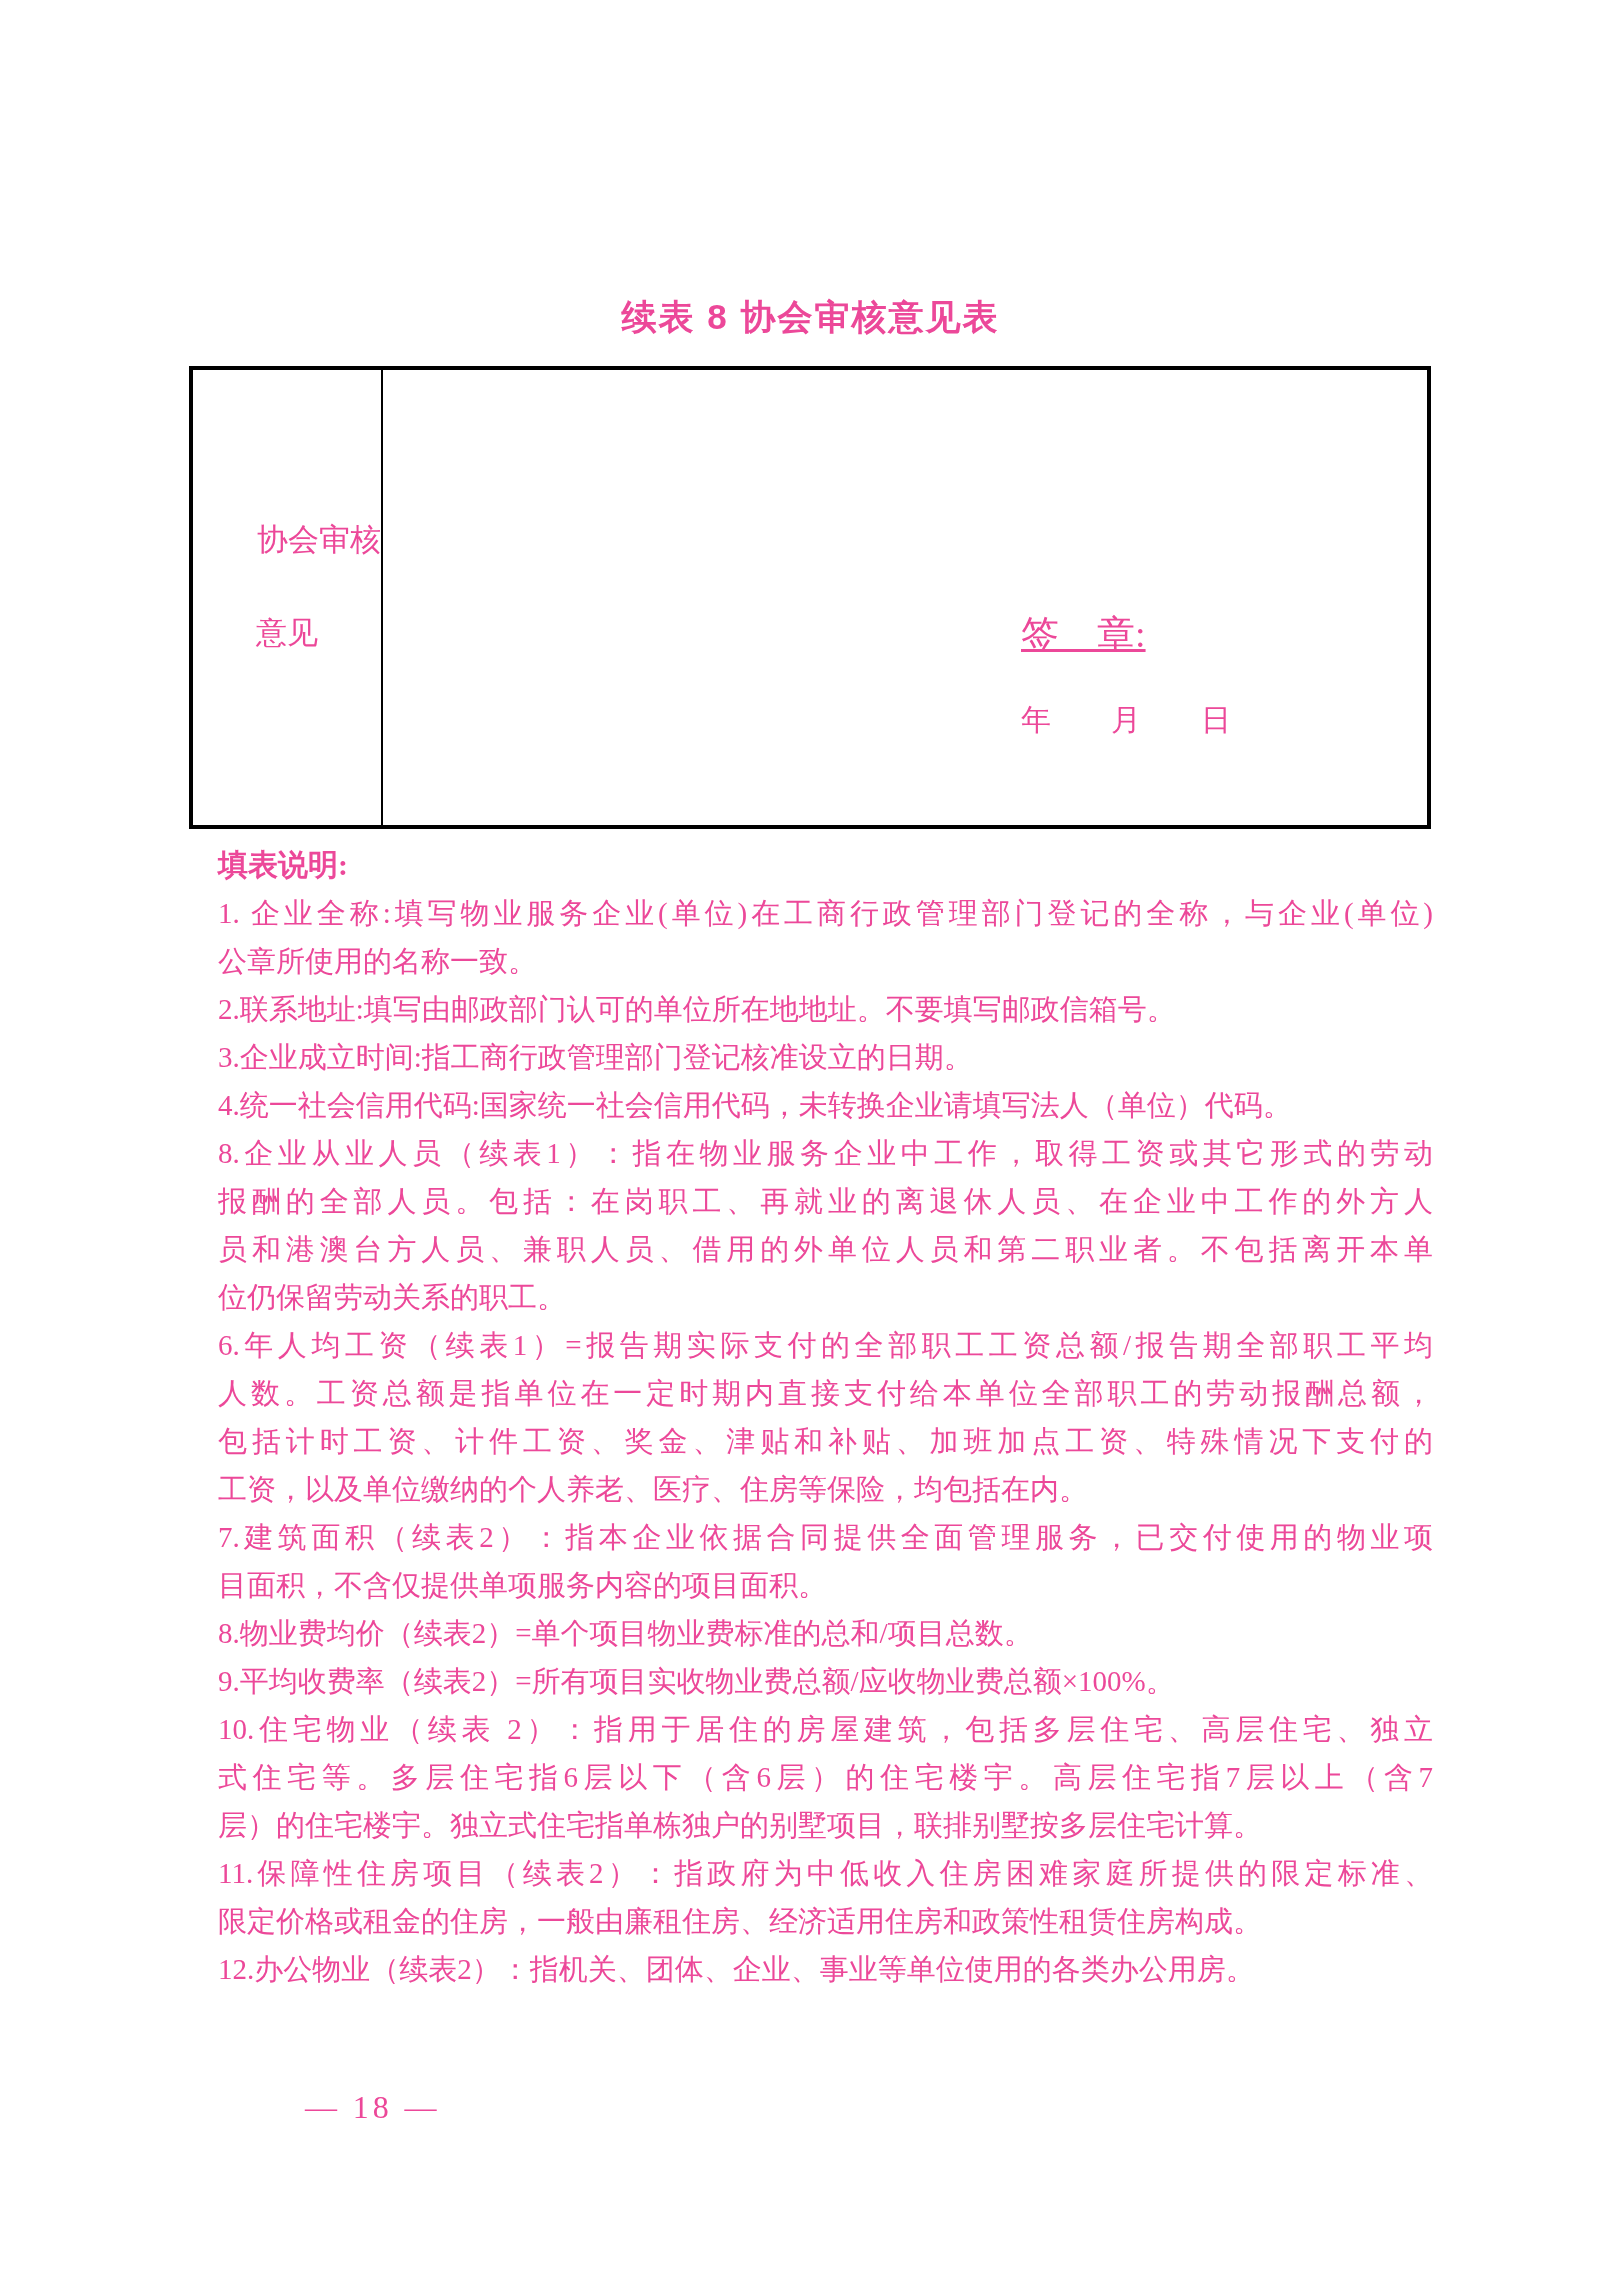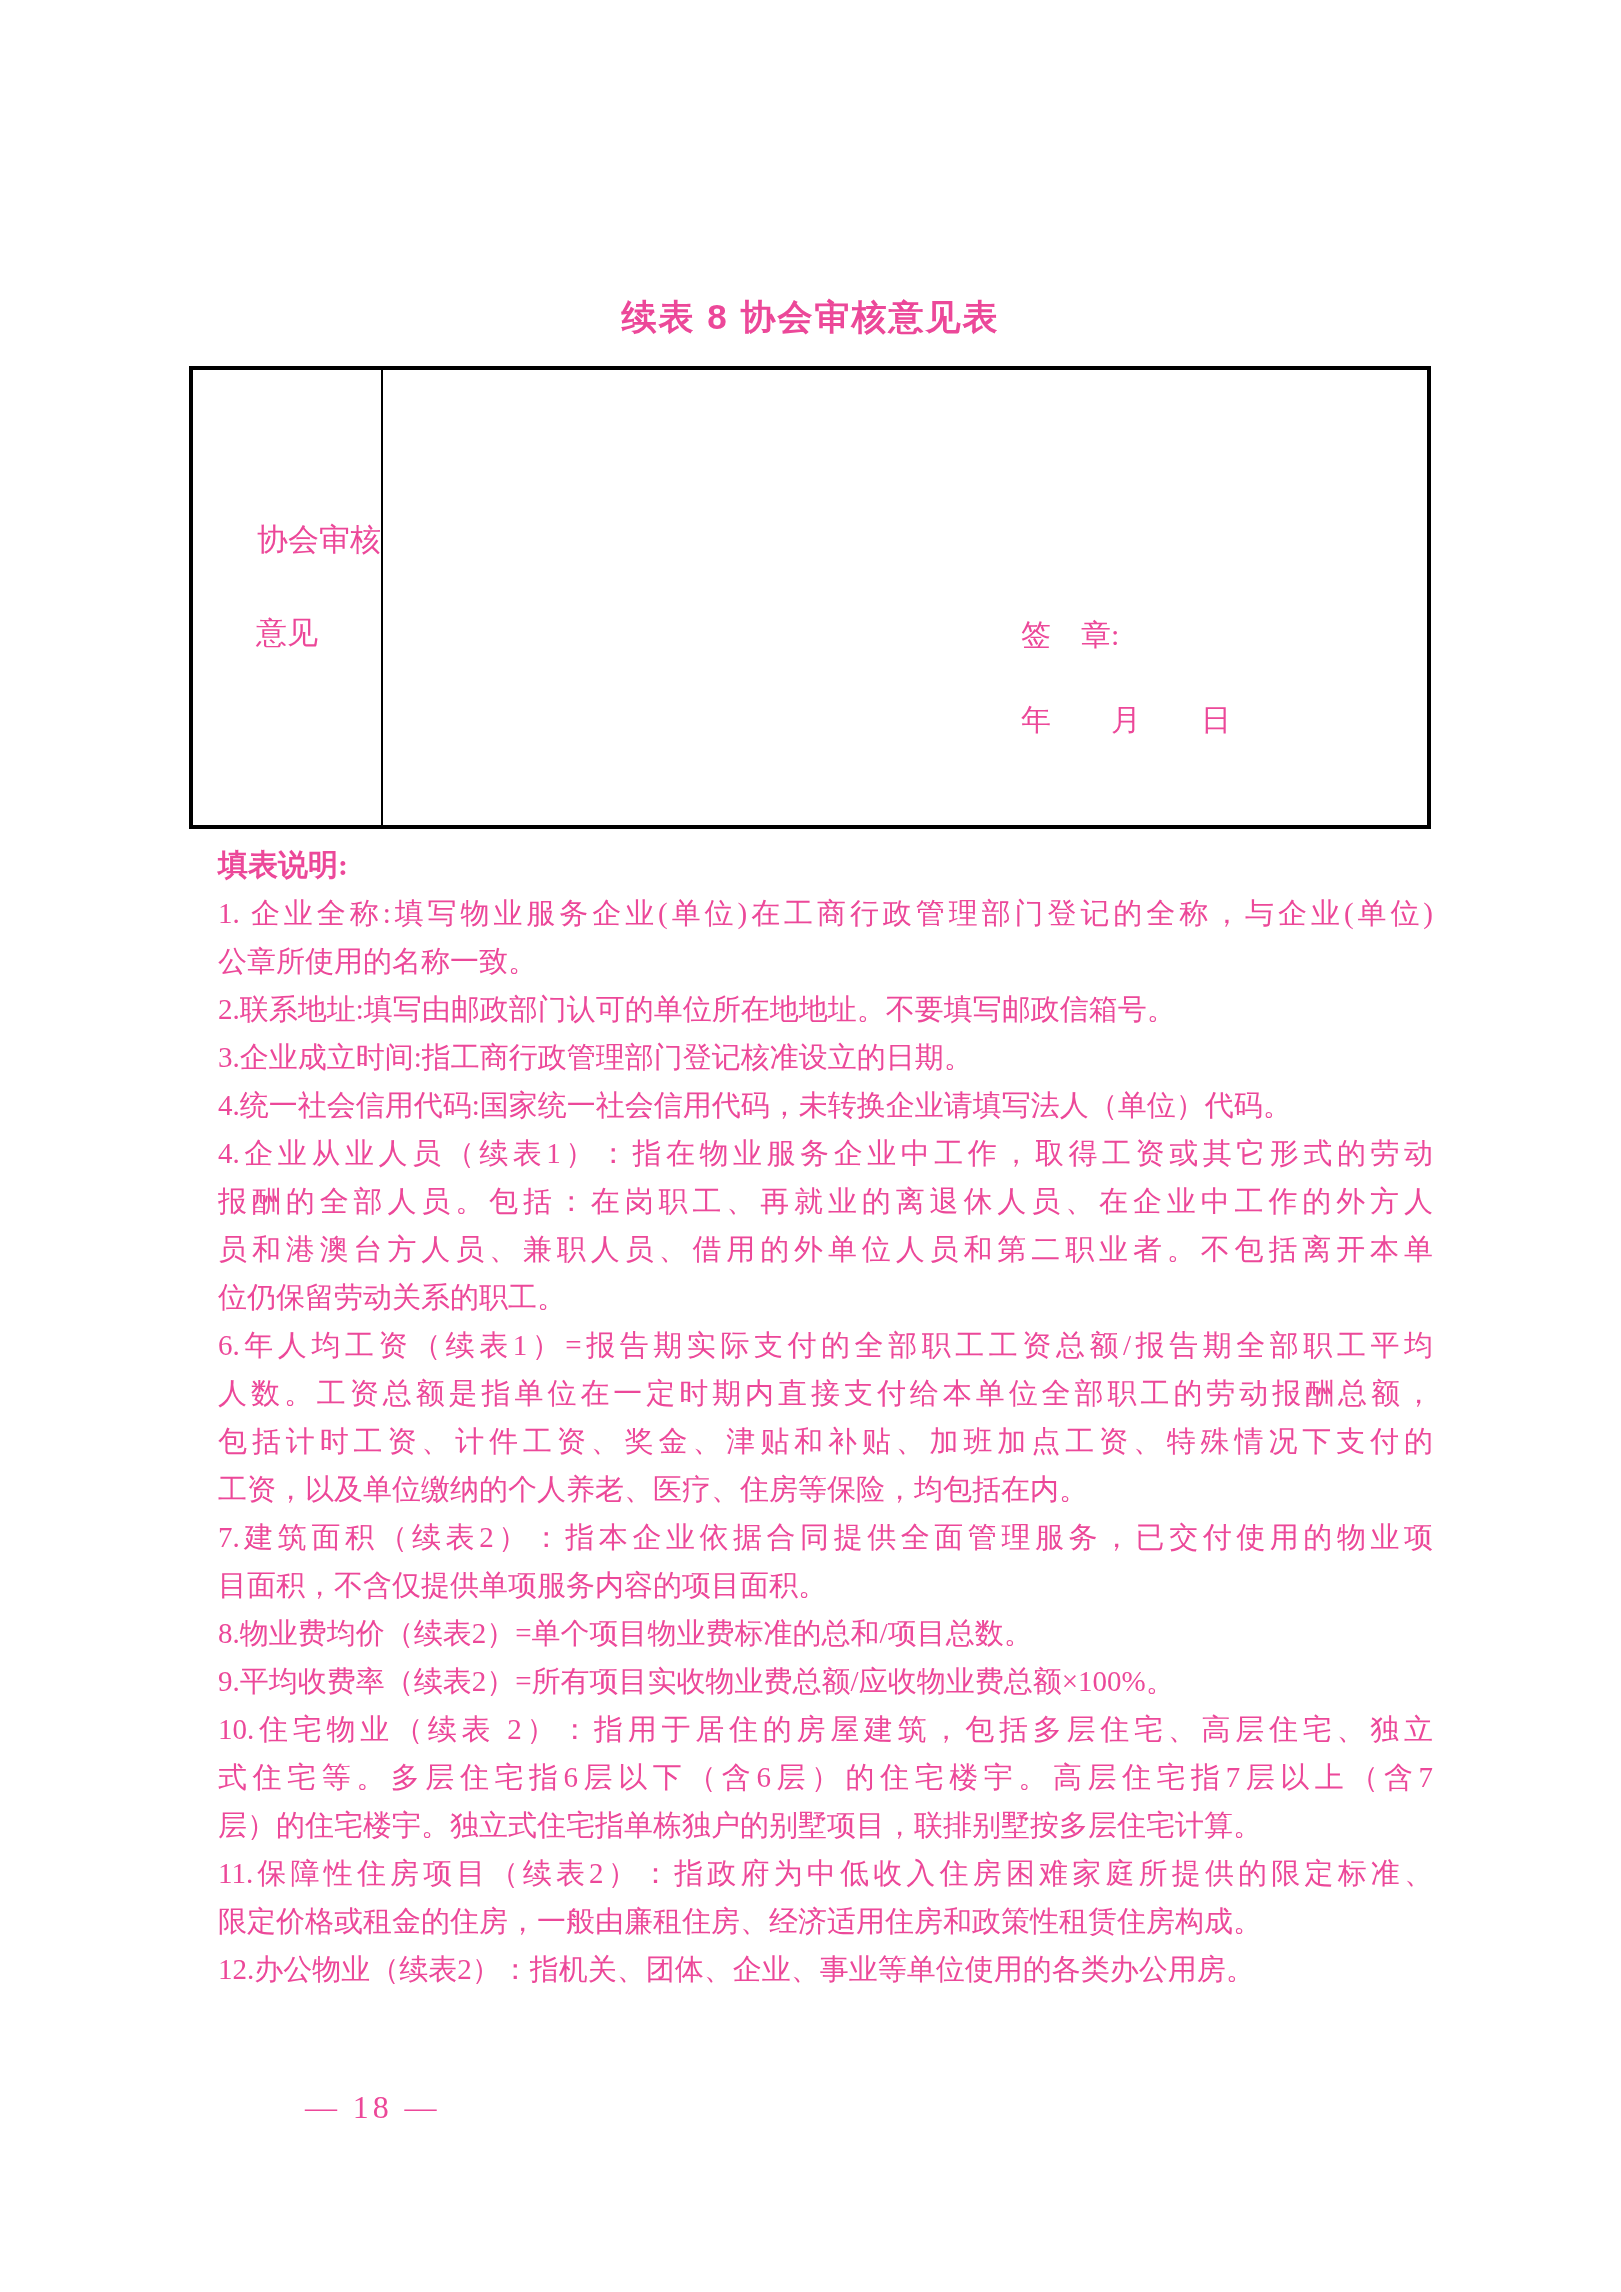--- a/index.html
+++ b/index.html
@@ -46,22 +46,23 @@
     text-align: center;
     font-size: 31px;
     line-height: 35px;
   }
   .row-label.l1 { top: 152px; text-align: right; }
   .row-label.l2 { top: 245px; }
   .sig-line {
     position: absolute;
     left: 828px;
     top: 247px;
-    font-size: 30px;
+    font-size: 38px;
     line-height: 35px;
+    text-decoration: underline;
   }
   .date-line {
     position: absolute;
     left: 828px;
     top: 332px;
     font-size: 30px;
     line-height: 35px;
   }
   .instructions {
     position: absolute;
@@ -118,21 +119,21 @@
 
     <div class="ln full">1. 企业全称:填写物业服务企业(单位)在工商行政管理部门登记的全称，与企业(单位)</div>
     <div class="ln">公章所使用的名称一致。</div>
 
     <div class="ln">2.联系地址:填写由邮政部门认可的单位所在地地址。不要填写邮政信箱号。</div>
 
     <div class="ln">3.企业成立时间:指工商行政管理部门登记核准设立的日期。</div>
 
     <div class="ln">4.统一社会信用代码:国家统一社会信用代码，未转换企业请填写法人（单位）代码。</div>
 
-    <div class="ln full">4.企业从业人员（续表1）：指在物业服务企业中工作，取得工资或其它形式的劳动</div>
+    <div class="ln full">8.企业从业人员（续表1）：指在物业服务企业中工作，取得工资或其它形式的劳动</div>
     <div class="ln full">报酬的全部人员。包括：在岗职工、再就业的离退休人员、在企业中工作的外方人</div>
     <div class="ln full">员和港澳台方人员、兼职人员、借用的外单位人员和第二职业者。不包括离开本单</div>
     <div class="ln">位仍保留劳动关系的职工。</div>
 
     <div class="ln full">6.年人均工资（续表1）=报告期实际支付的全部职工工资总额/报告期全部职工平均</div>
     <div class="ln full">人数。工资总额是指单位在一定时期内直接支付给本单位全部职工的劳动报酬总额，</div>
     <div class="ln full">包括计时工资、计件工资、奖金、津贴和补贴、加班加点工资、特殊情况下支付的</div>
     <div class="ln">工资，以及单位缴纳的个人养老、医疗、住房等保险，均包括在内。</div>
 
     <div class="ln full">7.建筑面积（续表2）：指本企业依据合同提供全面管理服务，已交付使用的物业项</div>

